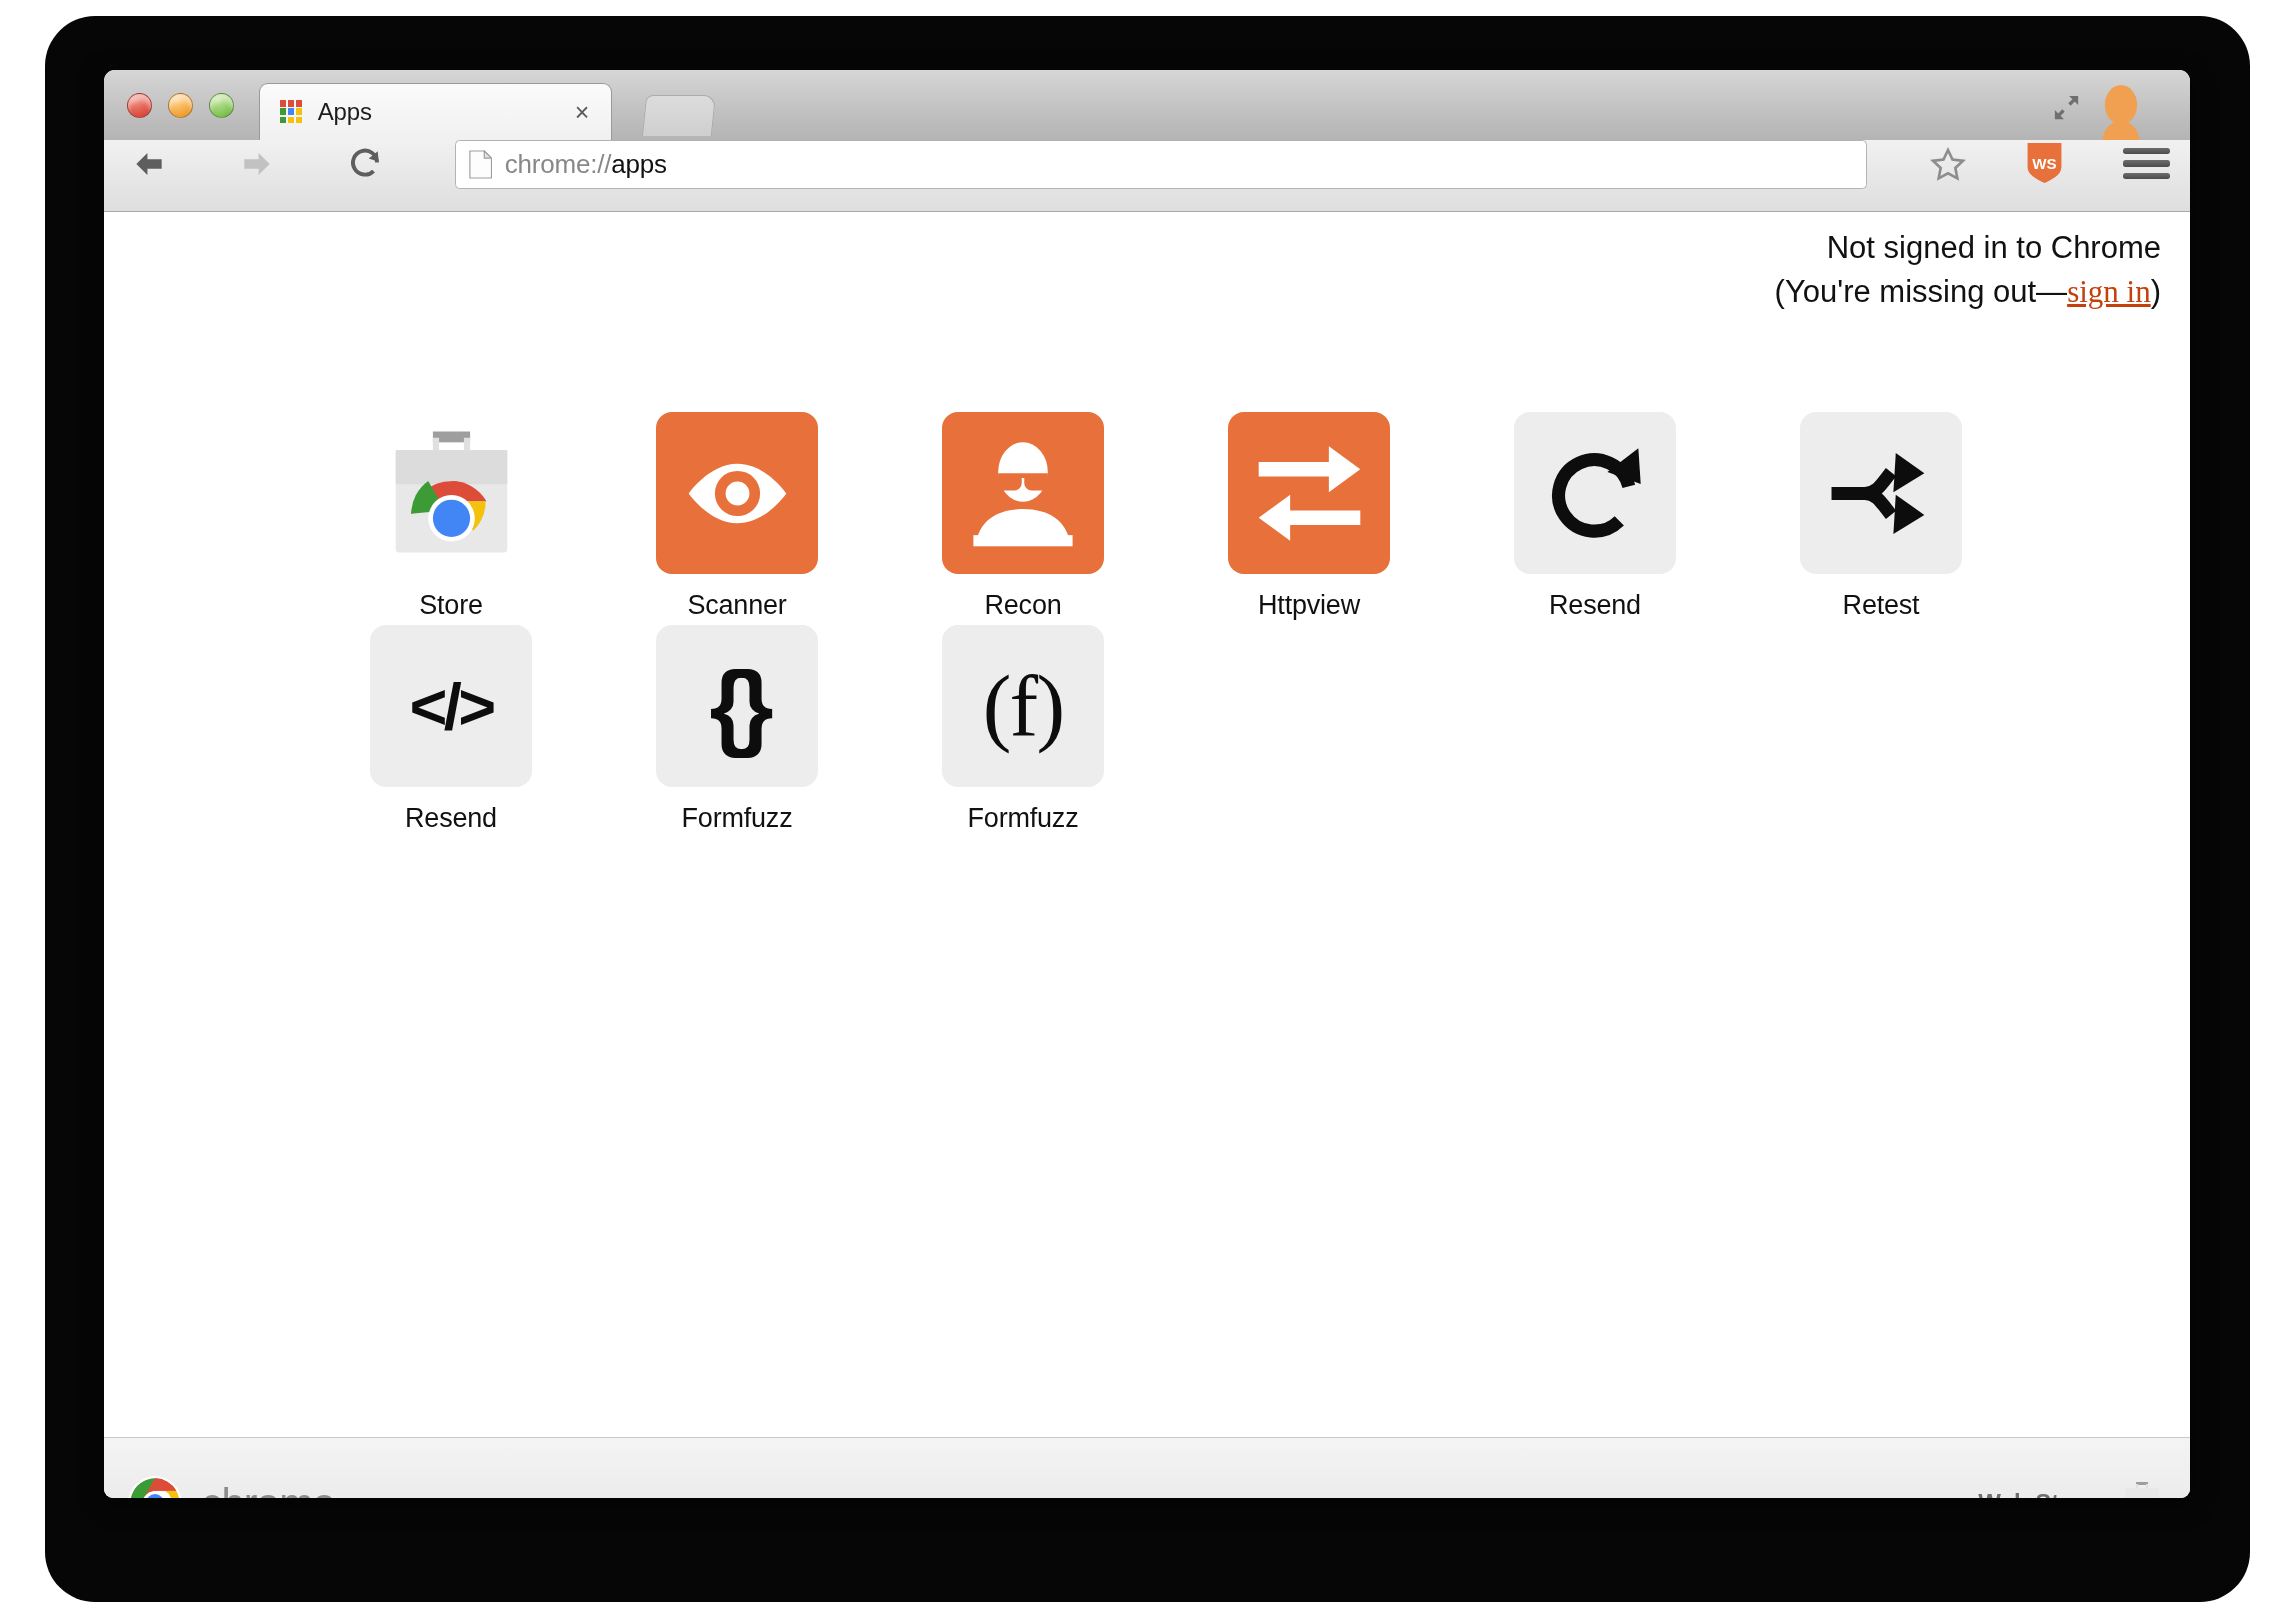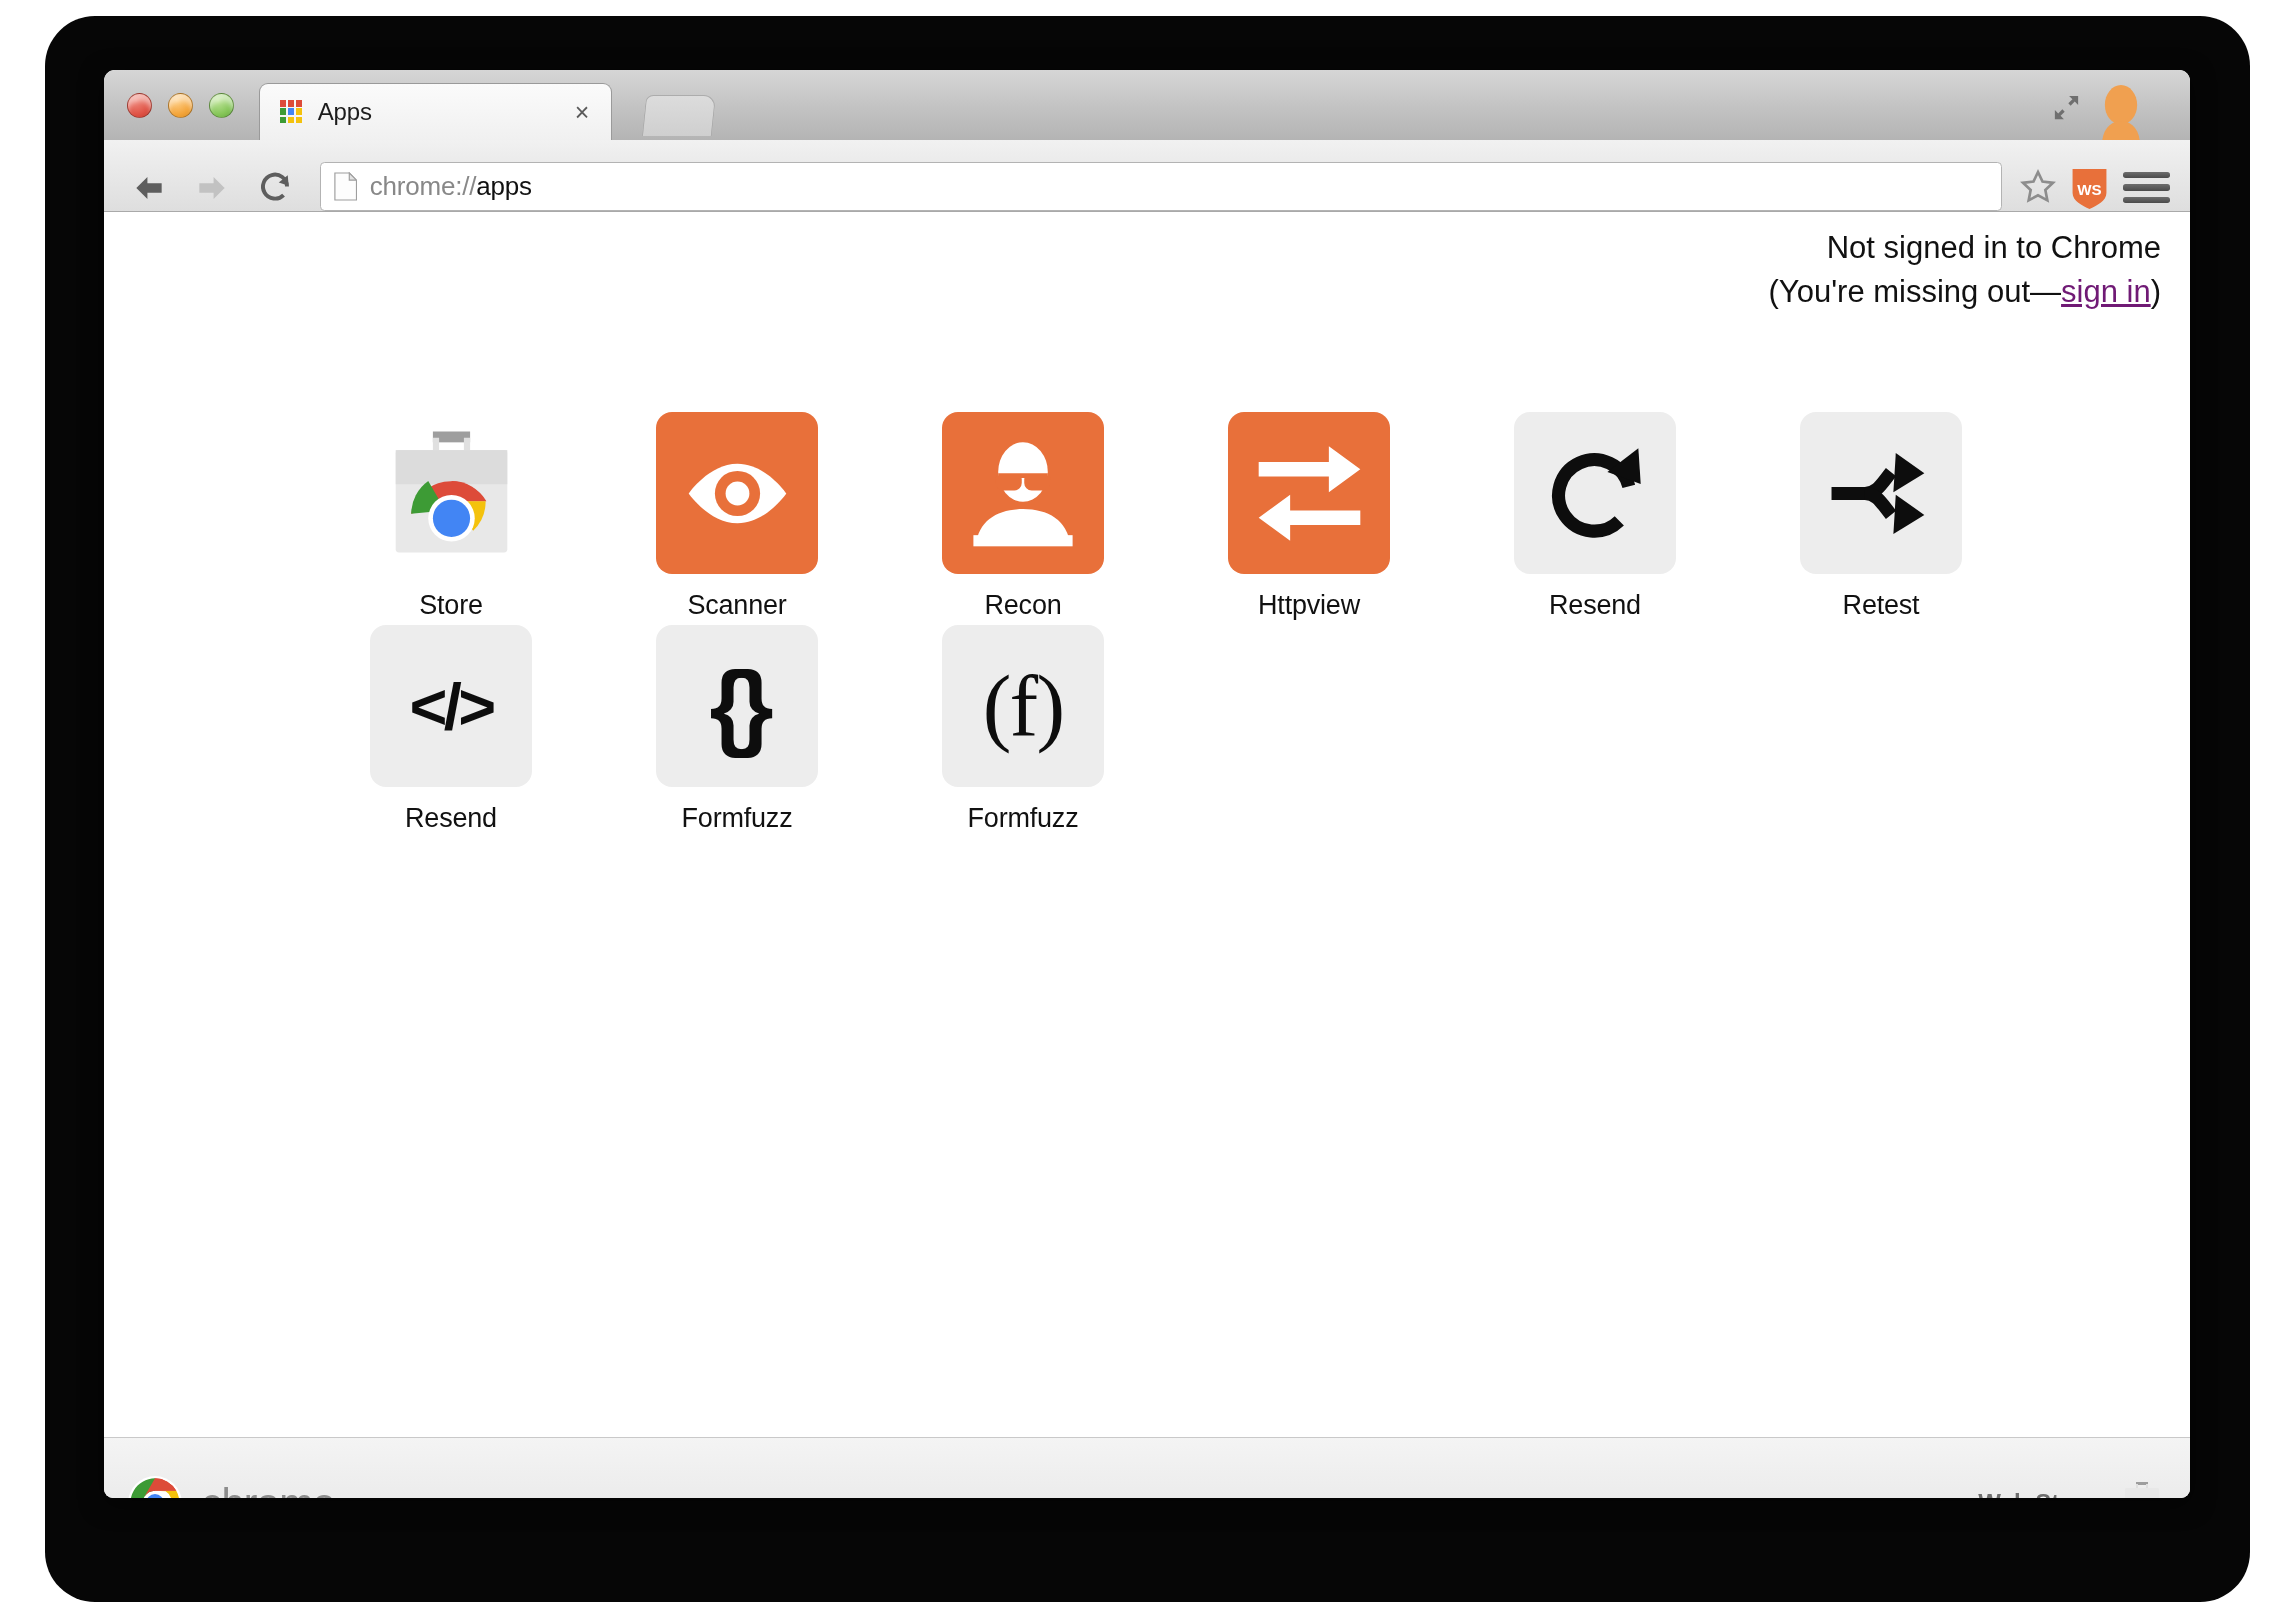--- a/index.html
+++ b/index.html
@@ -100,21 +100,21 @@
     position: absolute; right: 43px; top: 12.6px;
     width: 52px; height: 58px;
   }
 
   
   .toolbar {
     position: relative;
     height: 72px;
     background: linear-gradient(to bottom, #f1f1f1, #dedede);
     border-bottom: 0.9px solid #a9a9a9;
-    display: flex; align-items: flex-end;
+    display: flex; align-items: flex-start; gap: 45px;
   }
   .nav-btn {
     width: 47px; height: 47px;
     margin-left: 16px;
     display: flex; align-items: center; justify-content: center;
   }
   .nav-btn:first-child { margin-left: 21.6px; }
   .omnibox {
     flex: 1;
     margin: 0 18px 0 21.6px;
@@ -155,22 +155,23 @@
   }
   .signin-block {
     position: absolute;
     right: 29px; top: 14.4px;
     text-align: right;
     font-size: 31px;
     color: #111;
     line-height: 1.42;
   }
   .signin-block a {
-    color: #701a75;
+    color: #c2410c;
     text-decoration: underline;
+    font-family: Liberation Serif, serif;
   }
 
   .apps-grid {
     position: absolute;
     left: 204px; top: 200px;
     display: grid;
     grid-template-columns: repeat(6, 286px);
     row-gap: 4px;
   }
   .app {

